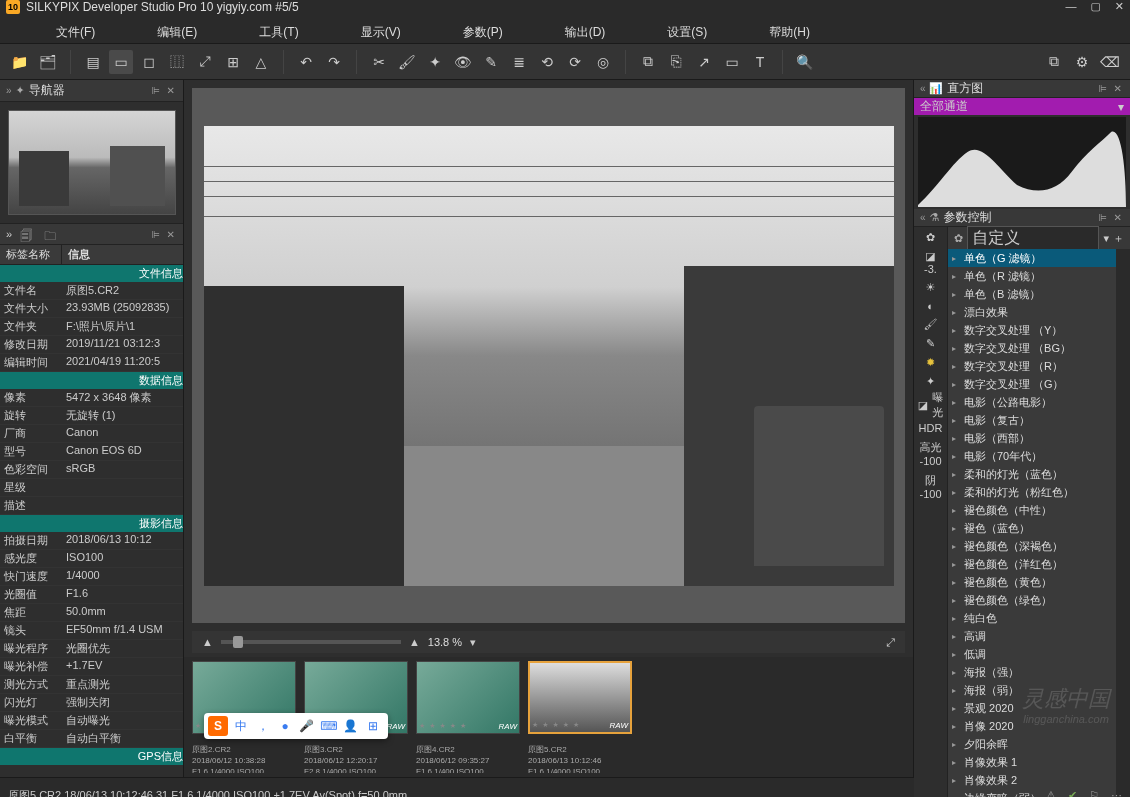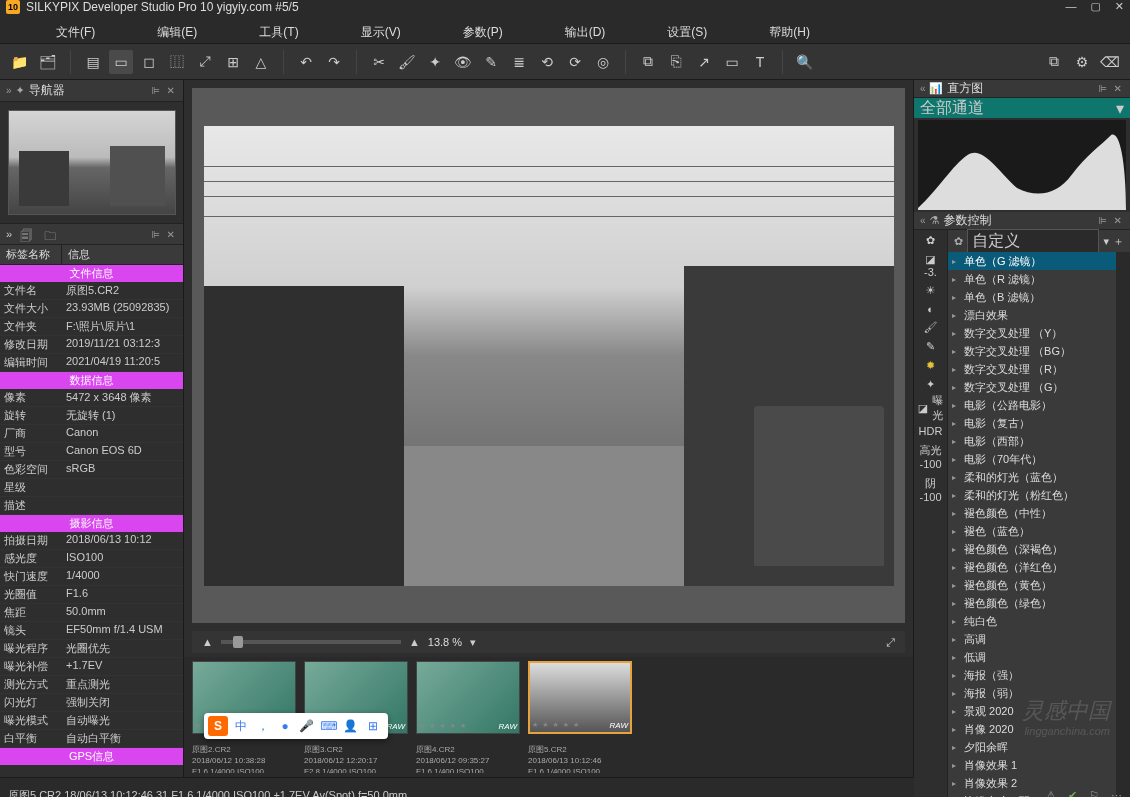--- a/index.html
+++ b/index.html
@@ -45,22 +45,22 @@
 .info-tabs { height: 22px; background: #383838; display: flex; align-items: center; padding: 0 6px; gap: 8px; border-top: 1px solid #222; border-bottom: 1px solid #222; }
 .info-tabs .tab-icon { width: 16px; height: 14px; color: #aaa; font-size: 12px; }
 .info-tabs .spacer { flex: 1; }
 .info-tabs .tctrls { color: #999; font-size: 10px; letter-spacing: 2px; }
 
 
 .info-table { flex: 1; overflow: auto; }
 .info-hdr-row { display: flex; background: #3a3a3a; border-bottom: 1px solid #222; }
 .info-hdr-row .cell { padding: 2px 6px; color: #ddd; font-size: 11px; }
 .info-hdr-row .cell:first-child { width: 62px; border-right: 1px solid #222; }
-.info-hdr-row .cell:last-child { flex: 1; }
-.section-hdr { background: #d946ef; color: #fff; text-align: center; padding: 1px 0; font-size: 11px; }
+.info-hdr-row .cell:last-child { flex: 1; font-weight: bold; }
+.section-hdr { background: #0f766e; color: #fff; text-align: right; padding: 1px 0; font-size: 11px; }
 .info-row { display: flex; border-bottom: 1px solid #333; }
 .info-row .k { width: 62px; padding: 1px 4px; color: #ccc; font-size: 11px; white-space: nowrap; overflow: hidden; }
 .info-row .v { flex: 1; padding: 1px 4px; color: #ccc; font-size: 11px; white-space: nowrap; overflow: hidden; }
 .info-footer { padding: 2px 4px; color: #ccc; font-size: 11px; border-top: 1px solid #444; }
 
 
 .viewer { flex: 1; background: #595959; margin: 8px; display: flex; align-items: center; justify-content: center; position: relative; }
 .viewer .photo { width: 690px; height: 460px; background: linear-gradient(180deg, #e8e8e8 0%, #d0d0d0 35%, #888 50%, #555 100%); position: relative; overflow: hidden; }
 .viewer .photo .bldg-l { position:absolute; left:0; bottom:0; width:200px; height:300px; background:#2f2f2f; }
 .viewer .photo .bldg-r { position:absolute; right:0; bottom:0; width:210px; height:320px; background:#3a3a3a; }
@@ -78,21 +78,21 @@
 .film-item { width: 104px; display: flex; flex-direction: column; gap: 8px; }
 .film-thumb { height: 84px; background: linear-gradient(135deg, #7a9 0%, #376 100%); position: relative; border: 1px solid #444; }
 .film-item.bw .film-thumb { background: linear-gradient(180deg, #ddd 0%, #555 100%); border: 2px solid #e6a23c; }
 .film-thumb .raw-badge { position: absolute; right: 2px; bottom: 2px; font-size: 8px; color: #fff; font-style: italic; }
 .film-thumb .stars { position: absolute; left: 2px; bottom: 3px; font-size: 7px; color: #888; letter-spacing: 1px; }
 .film-meta { font-size: 8px; color: #aaa; line-height: 11px; padding-top: 2px; overflow: hidden; }
 
 
 .histogram { height: 90px; background: #1a1a1a; position: relative; margin: 2px 4px; }
 .histogram svg { width: 100%; height: 100%; }
-.channel-sel { height: 20px; background: #0f766e; display: flex; align-items: center; padding: 0 6px; color: #ccc; font-size: 16px; justify-content: flex-end; }
+.channel-sel { height: 20px; background: #a21caf; display: flex; align-items: center; padding: 0 6px; color: #ccc; font-size: 12px; justify-content: flex-end; }
 .channel-sel .sel { flex: 1; }
 
 .param-body { display: flex; flex: 1; }
 .param-sidebar { width: 34px; background: #2e2e2e; border-right: 1px solid #222; display: flex; flex-direction: column; align-items: center; padding-top: 4px; gap: 6px; }
 .param-sidebar .row { display: flex; flex-direction: column; align-items: center; }
 
 .preset-area { flex: 1; display: flex; flex-direction: column; }
 .preset-hdr { height: 22px; background: #383838; display: flex; align-items: center; padding: 0 6px; gap: 4px; }
 .preset-hdr .gear { color: #aaa; }
 .preset-hdr select, .preset-hdr .fake-sel { flex: 1; background: #2a2a2a; color: #ccc; border: 1px solid #555; font-size: 16px; padding: 1px 4px; }
@@ -109,21 +109,21 @@
 .statusbar { height: 36px; background: #2a2a2a; display: flex; align-items: center; padding: 0 8px; color: #ccc; font-size: 11px; border-top: 1px solid #1a1a1a; }
 .statusbar .status-text { flex: 1; }
 .statusbar .status-icons { display: flex; gap: 12px; color: #999; }
 
 
 .ime-bar { position: absolute; left: 204px; bottom: 58px; height: 26px; background: #fff; border-radius: 4px; display: flex; align-items: center; padding: 0 4px; gap: 2px; box-shadow: 0 2px 6px rgba(0,0,0,0.4); z-index: 50; }
 .ime-bar .ime-logo { width: 20px; height: 20px; background: #ff6a00; border-radius: 3px; color: #fff; display: flex; align-items: center; justify-content: center; font-size: 12px; font-weight: bold; }
 .ime-bar .ime-btn { width: 22px; height: 20px; display: flex; align-items: center; justify-content: center; font-size: 12px; color: #3a7cf0; }
 
 
-.watermark { position: absolute; right: 20px; bottom: 56px; color: rgba(255,255,255,0.15); font-size: 22px; font-style: italic; pointer-events: none; z-index: 40; text-align: right; line-height: 20px; }
+.watermark { position: absolute; right: 20px; bottom: 68px; color: rgba(255,255,255,0.15); font-size: 22px; font-style: italic; pointer-events: none; z-index: 40; text-align: center; line-height: 20px; }
 .watermark .sub { font-size: 11px; display: block; }
 </style>
 </head>
 <body>
 
 <div class="titlebar">
   <div class="app-icon">10</div>
   <div class="title">SILKYPIX Developer Studio Pro 10 yigyiy.com   #5/5</div>
   <div class="win-btns">
     <span>—</span>

